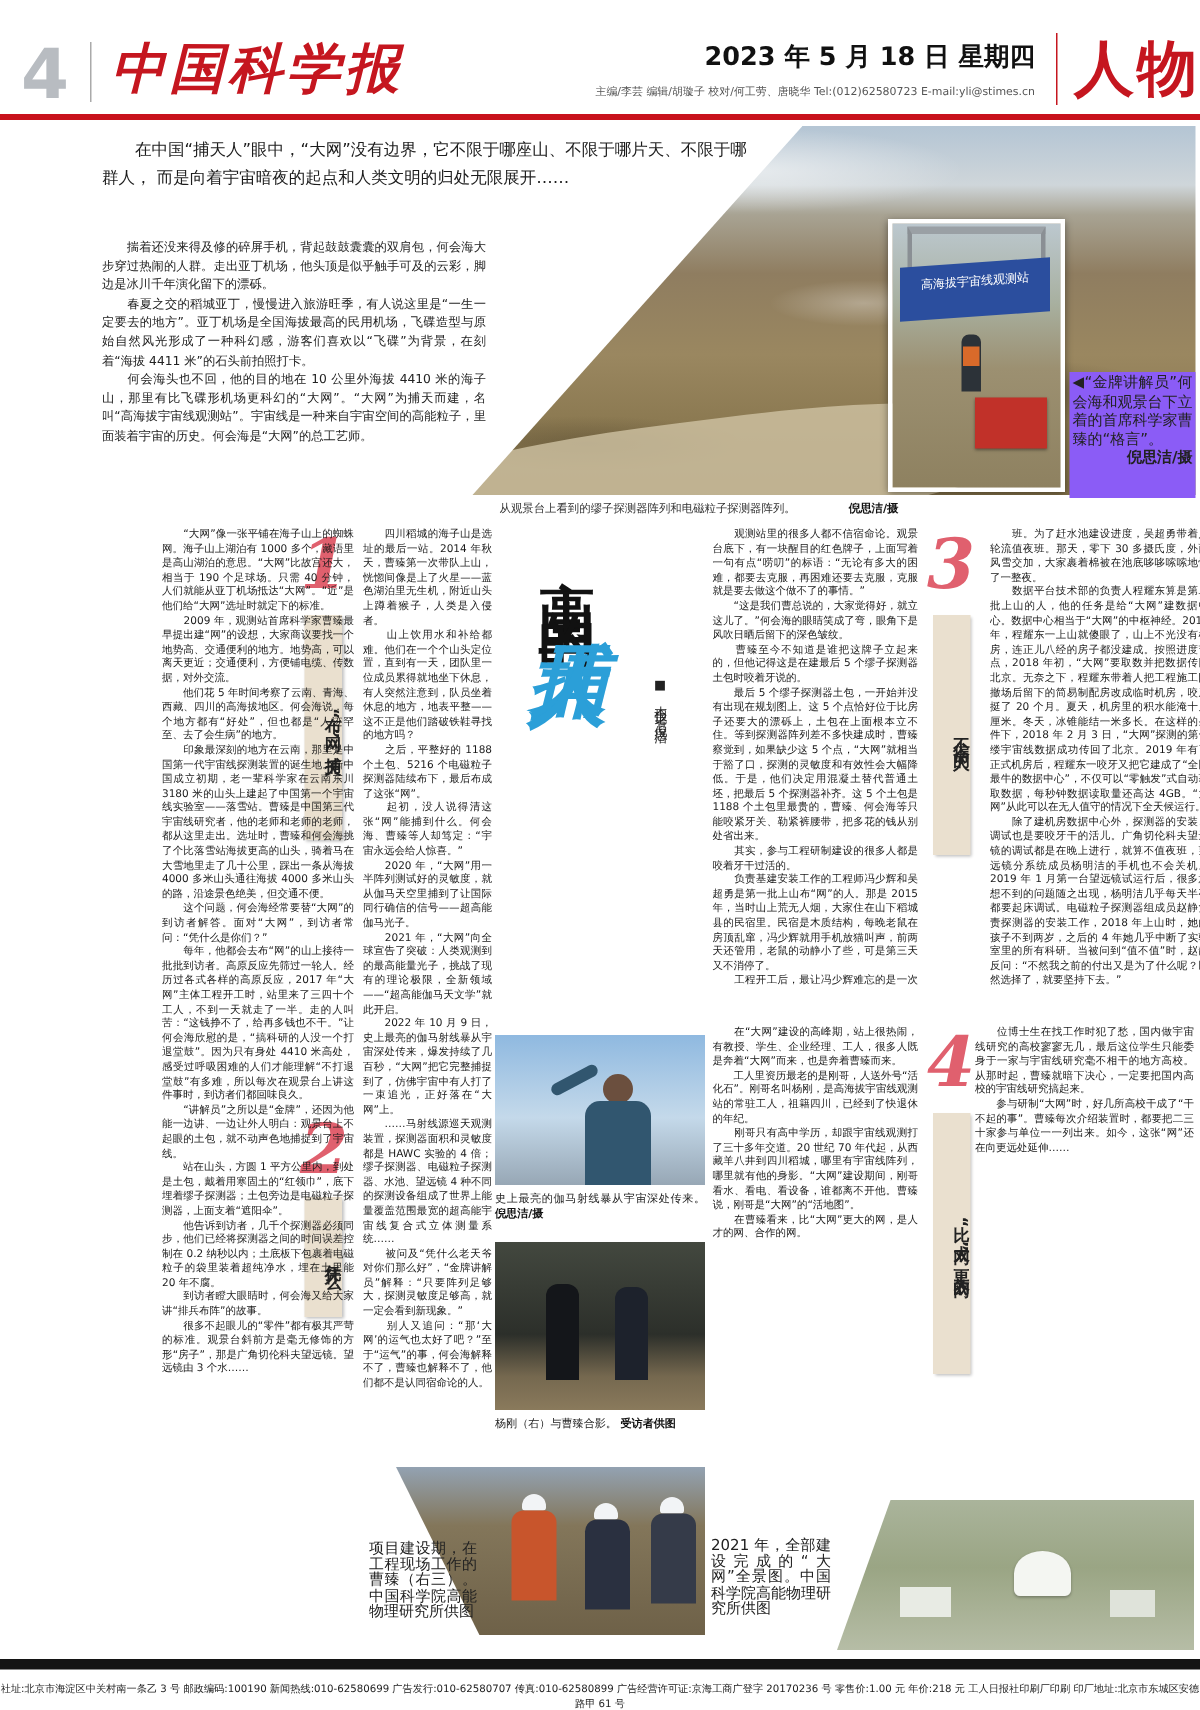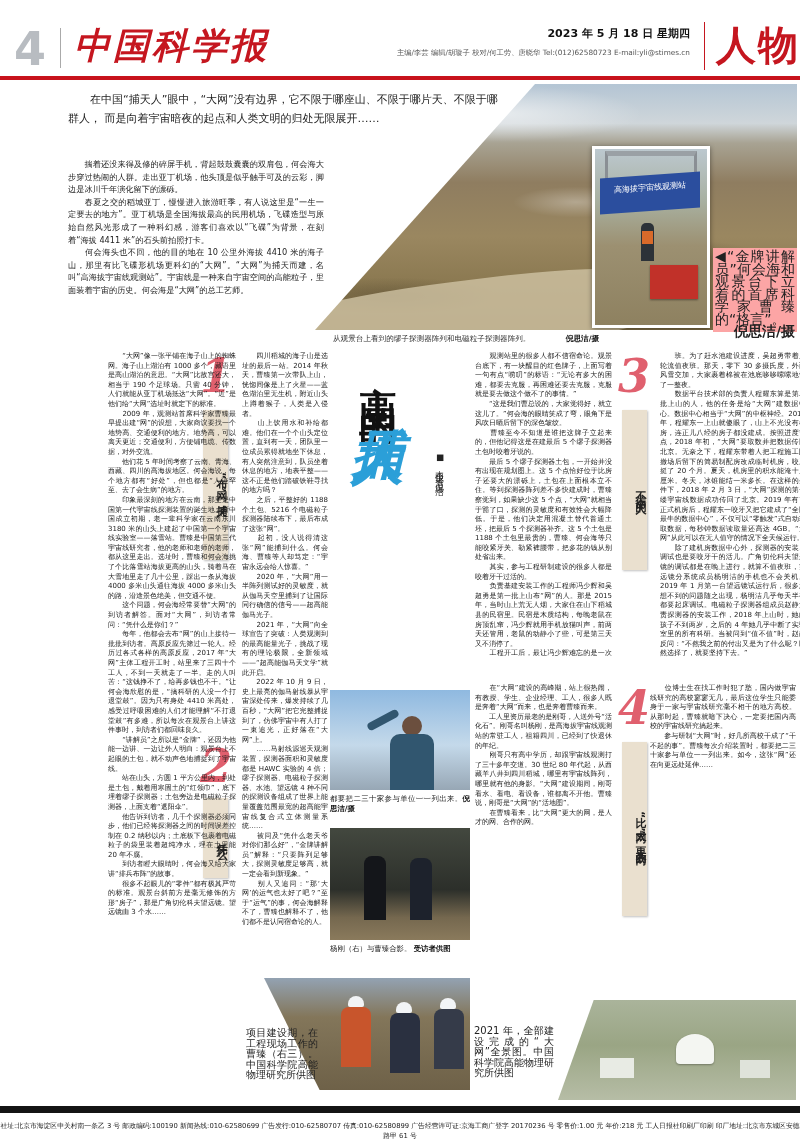--- a/index.html
+++ b/index.html
@@ -5,21 +5,21 @@
   * { margin:0; padding:0; box-sizing:border-box; }
   html,body { background:#e8e8e8; }
   body { font-family:"DejaVu Sans","Liberation Sans",sans-serif; }
   #page { position:relative; width:800px; height:1140px; background:#fff; margin:0 auto; overflow:hidden; }
 
   
   .pagenum { position:absolute; left:14px; top:22px; font-size:46px; font-weight:bold; color:#b8bcc1; }
   .pagenum-rule { position:absolute; left:60px; top:28px; width:1px; height:40px; background:#aaa; }
   .masthead { position:absolute; left:74px; top:22px; font-family:"DejaVu Serif","Liberation Serif",serif; font-size:36px; font-weight:bold; font-style:italic; color:#c5161f; letter-spacing:3px;text-align:right; }
   .hdr-info { position:absolute; left:380px; top:26px; width:310px; text-align:right; }
-  .hdr-date { font-size:11px; font-weight:bold; color:#111; }
+  .hdr-date { font-size:17px; font-weight:bold; color:#111; }
   .hdr-credits { margin-top:7px; font-size:7.3px; color:#555; }
   .hdr-divider { position:absolute; left:704px; top:22px; width:1px; height:48px; background:#c5161f; }
   .section-tag { position:absolute; left:716px; top:18px; font-size:40px; font-weight:bold; color:#c5161f; letter-spacing:2px;font-family:Liberation Mono, monospace; }
   .red-rule { position:absolute; left:0; top:76px; width:800px; height:4px; background:#c8121c; }
 
   
   .banner { position:absolute; left:60px; top:84px; width:737px; height:246px; overflow:hidden; background:linear-gradient(180deg,#b4c5d4 0%,#cfd6da 16%,#a8a393 24%,#8f7d60 40%,#9a8760 62%,#8a7850 82%,#7f6e47 100%); }
   .banner-spots { position:absolute; inset:0;
     background:
       radial-gradient(ellipse 60px 18px at 18% 58%, rgba(60,50,35,.35), transparent 70%),
@@ -30,21 +30,21 @@
   .banner-road { position:absolute; left:160px; bottom:-26px; width:470px; height:74px; background:#cfc3a4; opacity:.8; transform:rotate(-7deg); border-radius:50% 40% 40% 50%; }
   .banner-white { position:absolute; inset:0; background:#fff; clip-path:polygon(0 0,475px 0,255px 100%,0 100%); }
   .intro { position:absolute; left:8px; top:6px; width:440px; font-size:11px; line-height:19px; color:#1c1c1c; }
   .lede { position:absolute; left:8px; top:74px; width:256px; font-size:8.2px; line-height:12.6px; text-align:justify; color:#222; white-space:pre-line; height:168px; overflow:hidden; }
   .inset-photo { position:absolute; left:532px; top:62px; width:118px; height:182px; border:3px solid #fff; box-shadow:0 1px 5px rgba(0,0,0,.45); background:linear-gradient(180deg,#bcc8cf 0%,#a8b0a0 30%,#9c9071 55%,#8e8160 100%); }
   .inset-posts { position:absolute; left:10px; top:2px; width:92px; height:30px; border-left:3px solid #8a8f94; border-right:3px solid #8a8f94; border-top:5px solid #9aa0a5; }
   .inset-sign { position:absolute; left:5px; top:26px; width:100px; height:36px; background:#2b4e9e; transform:skewY(-4deg); color:#fff; font-size:8px; line-height:10px; text-align:center; padding-top:8px; }
   .inset-person { position:absolute; left:46px; top:74px; width:13px; height:38px; background:#2c3238; border-radius:5px 5px 0 0; }
   .inset-vest { position:absolute; left:47px; top:82px; width:11px; height:13px; background:#d96a2a; }
   .inset-red-sign { position:absolute; right:9px; bottom:26px; width:48px; height:34px; background:#c13129; box-shadow:0 1px 2px rgba(0,0,0,.4); }
-  .side-caption { position:absolute; left:713px; top:248px; width:84px; height:84px; background:#fca5a5; font-size:14px; line-height:12.5px; color:#222; text-align:justify; padding:2px; }
+  .side-caption { position:absolute; left:713px; top:248px; width:84px; height:84px; background:#8b5cf6; font-size:10px; line-height:12.5px; color:#222; text-align:justify; padding:2px; }
   .side-caption b { display:block; text-align:right; }
   .main-caption { position:absolute; left:333px; top:334px; width:266px; display:flex; justify-content:space-between; font-size:7.6px; color:#333; }
   .main-caption b { color:#111; white-space:nowrap; margin-left:8px; }
 
   
   .body-text { position:absolute; font-size:7px; line-height:9.6px; text-align:justify; color:#1a1a1a; white-space:pre-line; overflow:hidden; }
   .colA { left:60px;  top:352px; width:128px; height:752px;margin-left:48px; }
   .colB { left:242px; top:352px; width:86px;  height:674px; }
   .colC { left:475px; top:352px; width:137px; height:306px; }
   .colD { left:660px; top:352px; width:146px; height:306px; }
@@ -179,32 +179,32 @@
 　　其实，参与工程研制建设的很多人都是咬着牙干过活的。
 　　负责基建安装工作的工程师冯少辉和吴超勇是第一批上山布“网”的人。那是 2015 年，当时山上荒无人烟，大家住在山下稻城县的民宿里。民宿是木质结构，每晚老鼠在房顶乱窜，冯少辉就用手机放猫叫声，前两天还管用，老鼠的动静小了些，可是第三天又不消停了。
 　　工程开工后，最让冯少辉难忘的是一次工人撤场大会。当时，胡子拉碴的冯少辉站在台上，看着台下同样黢黑、嘴唇干裂的工人小伙儿，突然想到了大家刚进场时的白净模样，各种致谢的场面话瞬间显得苍白，他忍着泪冲着台下深鞠一躬说：“大家可以撤场，我们绝不让工程商拖欠大家一分钱工资。”
 　　最让吴超勇难忘的是在暴风雪里值的一次夜</div>
   <div class="body-text colD">　　班。为了赶水池建设进度，吴超勇带着人轮流值夜班。那天，零下 30 多摄氏度，外面风雪交加，大家裹着棉被在池底哆哆嗦嗦地忙了一整夜。
 　　数据平台技术部的负责人程耀东算是第二批上山的人，他的任务是给“大网”建数据中心。数据中心相当于“大网”的中枢神经。2017 年，程耀东一上山就傻眼了，山上不光没有机房，连正儿八经的房子都没建成。按照进度节点，2018 年初，“大网”要取数并把数据传回北京。无奈之下，程耀东带着人把工程施工队撤场后留下的简易制配房改成临时机房，咬牙挺了 20 个月。夏天，机房里的积水能淹十几厘米。冬天，冰锥能结一米多长。在这样的条件下，2018 年 2 月 3 日，“大网”探测的第一缕宇宙线数据成功传回了北京。2019 年有了正式机房后，程耀东一咬牙又把它建成了“全国最牛的数据中心”，不仅可以“零触发”式自动获取数据，每秒钟数据读取量还高达 4GB。“大网”从此可以在无人值守的情况下全天候运行。
 　　除了建机房数据中心外，探测器的安装、调试也是要咬牙干的活儿。广角切伦科夫望远镜的调试都是在晚上进行，就算不值夜班，望远镜分系统成员杨明洁的手机也不会关机。2019 年 1 月第一台望远镜试运行后，很多意想不到的问题随之出现，杨明洁几乎每天半夜都要起床调试。电磁粒子探测器组成员赵静负责探测器的安装工作，2018 年上山时，她的孩子不到两岁，之后的 4 年她几乎中断了实验室里的所有科研。当被问到“值不值”时，赵静反问：“不然我之前的付出又是为了什么呢？既然选择了，就要坚持下去。”
 　　项目团队里咬着牙干过活的人都觉得，曹臻关于克服困难的那句“唠叨”，是大家挺住的动力。“我在咬牙的时候，看看旁边的同事他也在咬牙坚持，就会觉得没问题，我们一起努力。”水池建设团队成员、中国科学院高能物理研究所副研究员刘成说。</div>
   <div class="body-text colC2">　　在“大网”建设的高峰期，站上很热闹，有教授、学生、企业经理、工人，很多人既是奔着“大网”而来，也是奔着曹臻而来。
 　　工人里资历最老的是刚哥，人送外号“活化石”。刚哥名叫杨刚，是高海拔宇宙线观测站的常驻工人，祖籍四川，已经到了快退休的年纪。
-　　刚哥只有高中学历，却跟宇宙线观测打了三十多年交道。30 世纪 80 年代起，从西藏羊八井到四川稻城，哪里有宇宙线阵列，哪里就有他的身影。“大网”建设期间，刚哥看水、看电、看设备，谁都离不开他。曹臻说，刚哥是“大网”的“活地图”。
+　　刚哥只有高中学历，却跟宇宙线观测打了三十多年交道。20 世纪 70 年代起，从西藏羊八井到四川稻城，哪里有宇宙线阵列，哪里就有他的身影。“大网”建设期间，刚哥看水、看电、看设备，谁都离不开他。曹臻说，刚哥是“大网”的“活地图”。
 　　在曹臻看来，比“大网”更大的网，是人才的网、合作的网。</div>
   <div class="body-text colD2">　　位博士生在找工作时犯了愁，国内做宇宙线研究的高校寥寥无几，最后这位学生只能委身于一家与宇宙线研究毫不相干的地方高校。从那时起，曹臻就暗下决心，一定要把国内高校的宇宙线研究搞起来。
 　　参与研制“大网”时，好几所高校干成了“干不起的事”。曹臻每次介绍装置时，都要把二三十家参与单位一一列出来。如今，这张“网”还在向更远处延伸……</div>
 
   <div class="photo photo1">
     <div class="p1-arm"></div>
     <div class="p1-head"></div>
     <div class="p1-body"></div>
   </div>
   <div class="photo-cap cap1">
-    <span>都要把二三十家参与单位一一列出来。</span><b>倪思洁/摄</b>
+    <span>史上最亮的伽马射线暴从宇宙深处传来。</span><b>倪思洁/摄</b>
   </div>
 
   <div class="photo photo2">
     <div class="p2-fig1"></div>
     <div class="p2-fig2"></div>
   </div>
   <div class="photo-cap cap2">
     <span>杨刚（右）与曹臻合影。</span> <b>受访者供图</b>
   </div>
 

